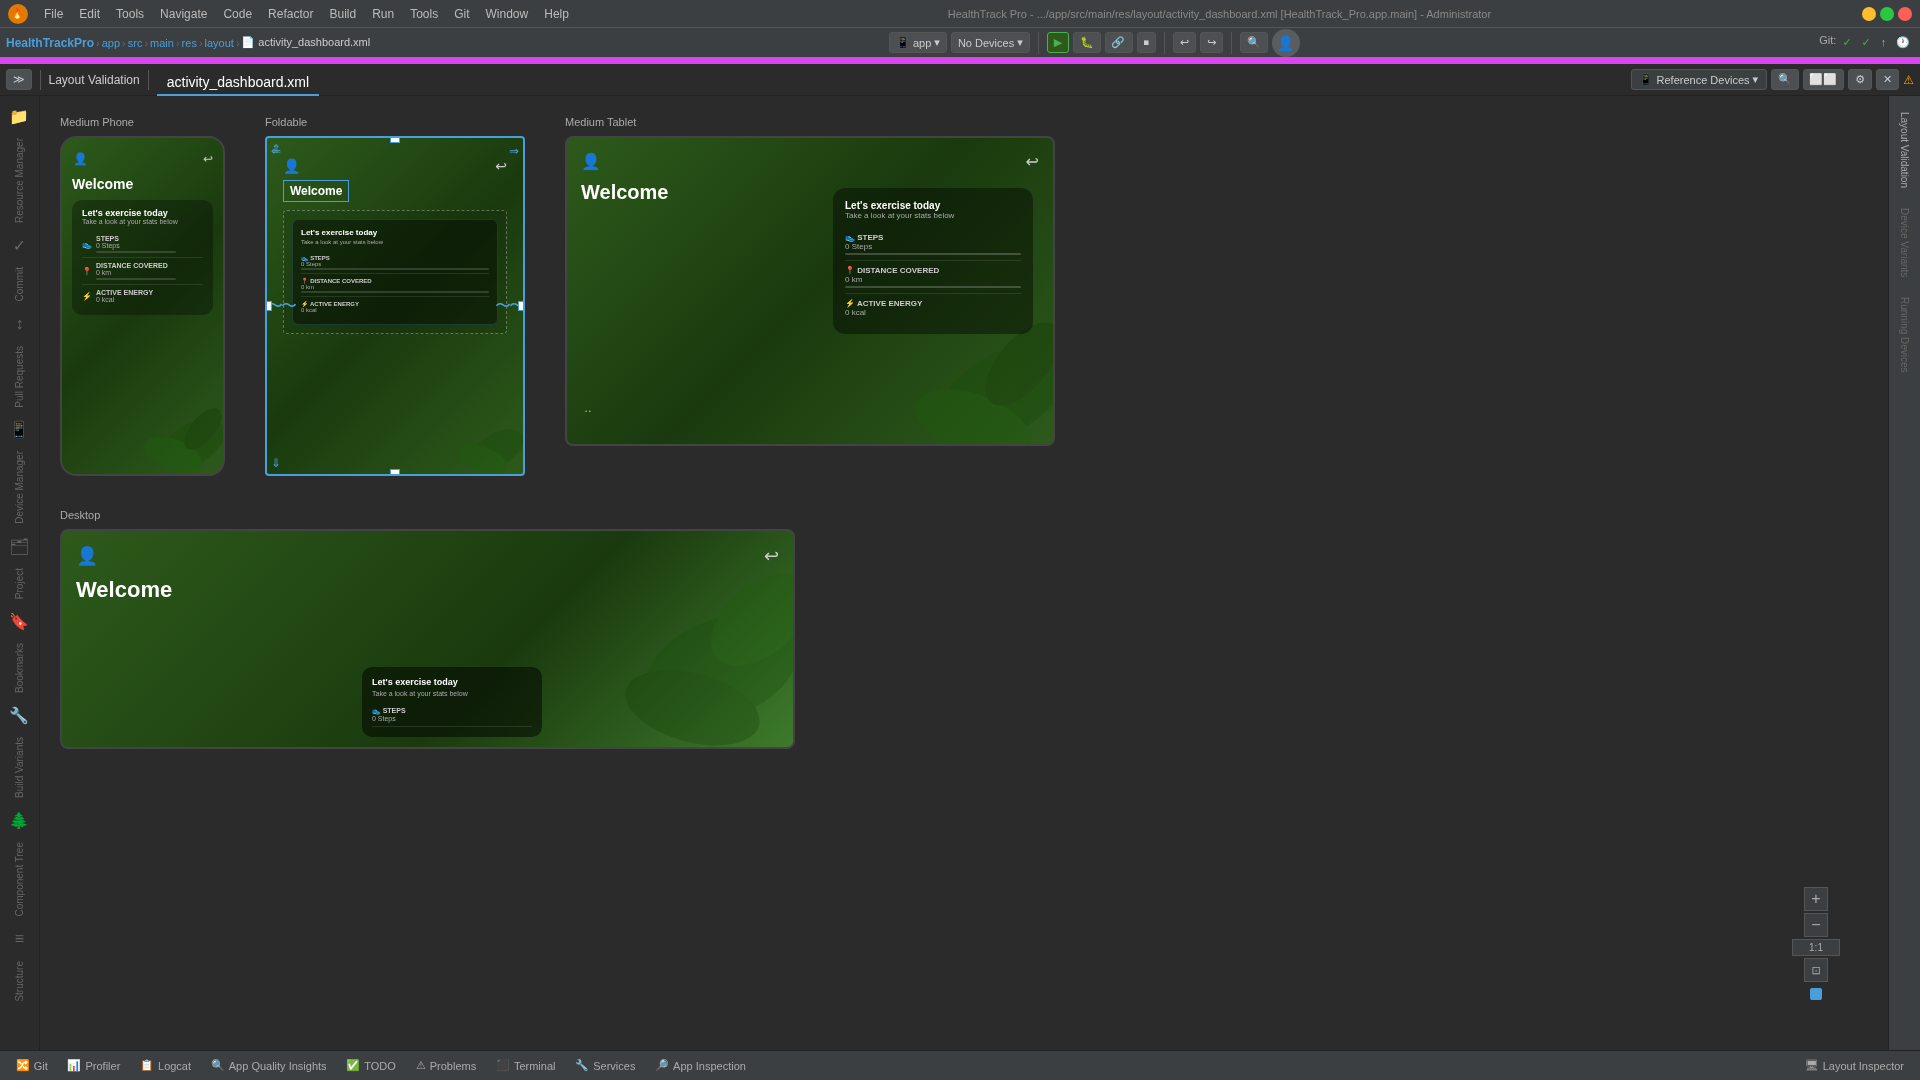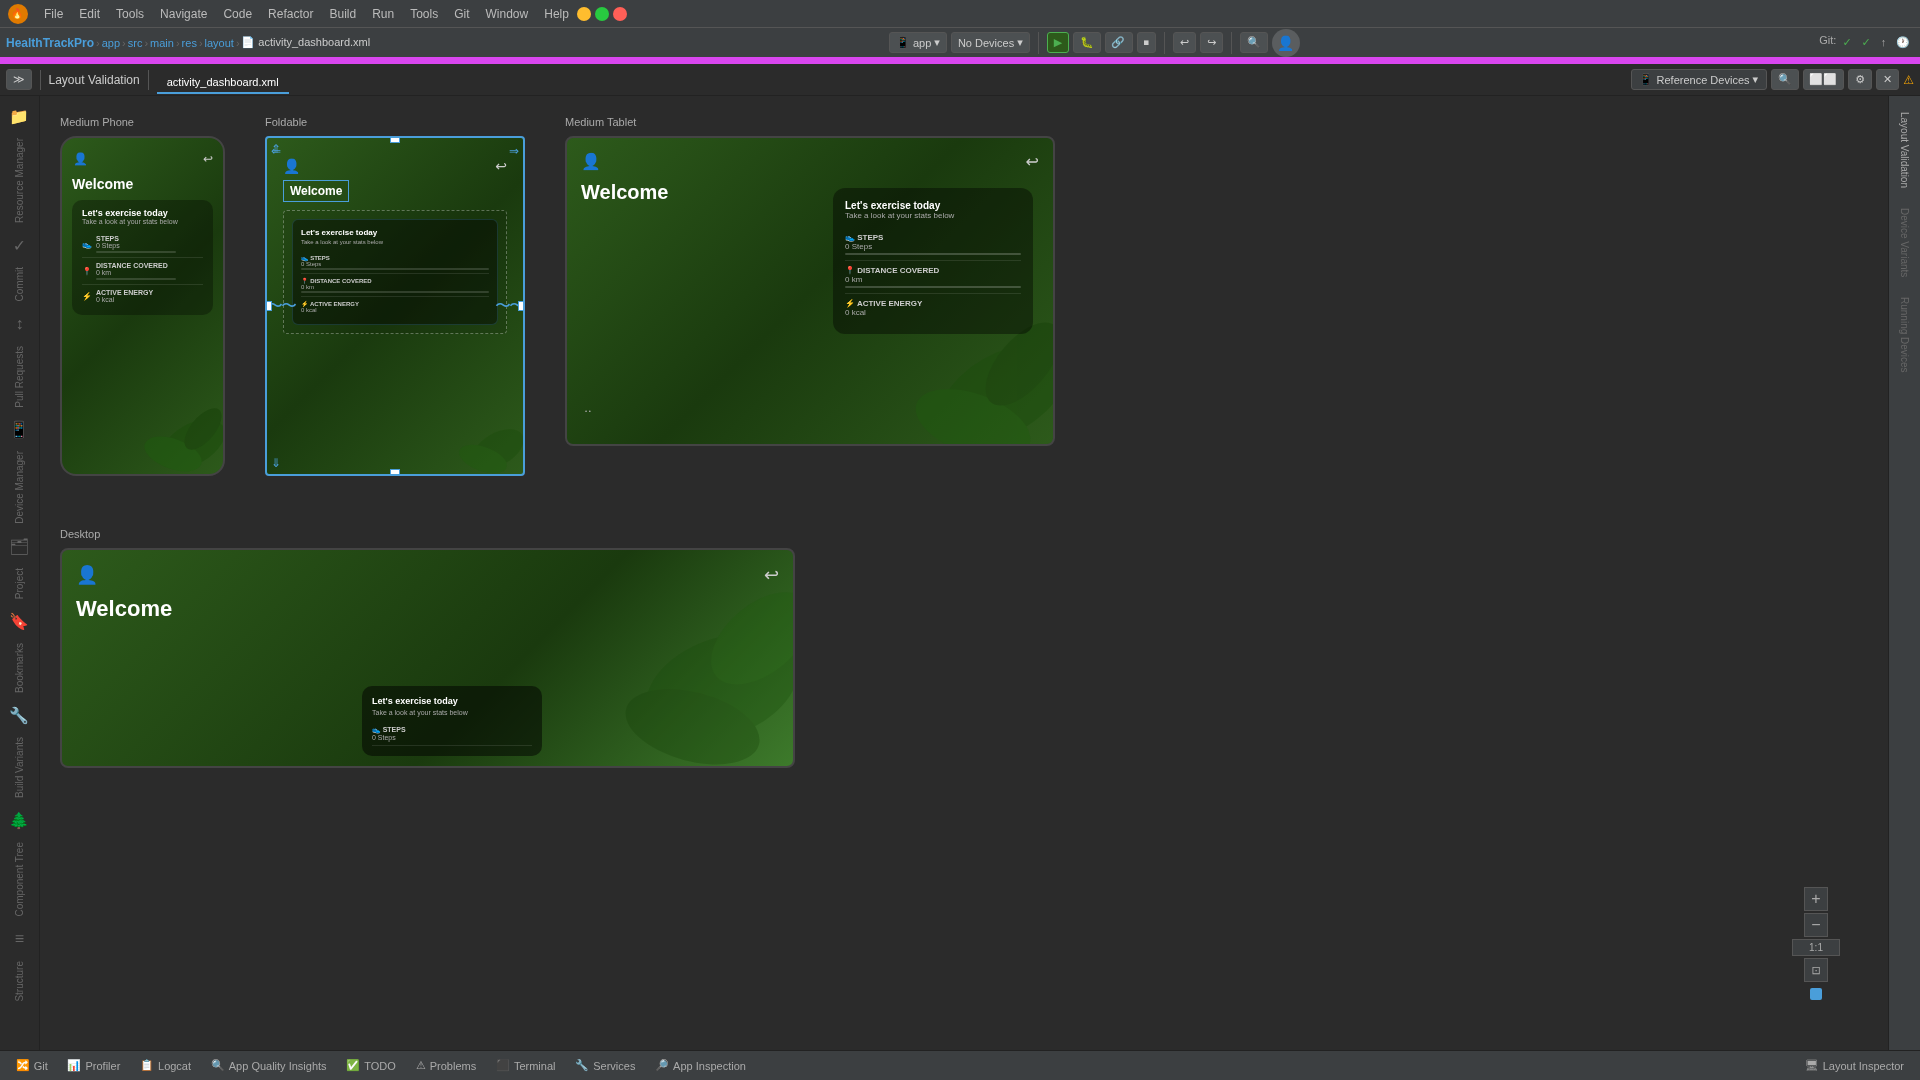--- a/index.html
+++ b/index.html
@@ -22,38 +22,38 @@
     .toolbar-separator { width: 1px; height: 22px; background: #555; margin: 0 4px; }
     .toolbar-spacer { flex: 1; }
     .project-name { color: #4a9eda; font-weight: bold; font-size: 12px; }
     .breadcrumb { display: flex; align-items: center; gap: 2px; font-size: 11px; }
     .breadcrumb-sep { color: #666; }
     .breadcrumb-item { color: #4a9eda; cursor: pointer; }
     .breadcrumb-file { color: #ccc; }
 
     
     .second-toolbar { display: flex; align-items: center; background: #2b2b2b; height: 32px; padding: 0 6px; gap: 4px; border-bottom: 1px solid #222; }
-    .tab-item { padding: 4px 10px; font-size: 11px; color: #aaa; cursor: pointer; border-bottom: 2px solid transparent; margin-top: 6px; }
+    .tab-item { padding: 4px 10px; font-size: 14px; color: #aaa; cursor: pointer; border-bottom: 2px solid transparent; margin-top: 6px; }
     .tab-item.active { color: #fff; border-bottom: 2px solid #4a9eda; }
     .ref-devices-btn { display: flex; align-items: center; gap: 3px; padding: 3px 8px; background: #3c3f41; border: 1px solid #555; border-radius: 3px; color: #ccc; font-size: 11px; cursor: pointer; }
 
     
     .left-sidebar { width: 40px; background: #2b2b2b; border-right: 1px solid #222; display: flex; flex-direction: column; align-items: center; padding-top: 4px; gap: 2px; }
     .sidebar-icon { width: 32px; height: 32px; display: flex; align-items: center; justify-content: center; color: #666; font-size: 16px; cursor: pointer; border-radius: 4px; }
     .sidebar-icon.active { color: #4a9eda; }
     .sidebar-text-vertical { writing-mode: vertical-rl; transform: rotate(180deg); font-size: 10px; color: #666; padding: 4px 0; }
 
     
     .canvas-area { flex: 1; background: #2b2b2b; overflow: auto; padding: 20px; position: relative; }
 
     
     .right-sidebar { width: 32px; background: #3c3f41; border-left: 1px solid #222; display: flex; flex-direction: column; align-items: center; padding-top: 8px; gap: 4px; }
 
     
-    .devices-row { display: flex; gap: 40px; margin-bottom: 52px; }
+    .devices-row { display: flex; gap: 40px; margin-bottom: 33px; }
     .device-section { display: flex; flex-direction: column; gap: 4px; }
     .device-label { font-size: 11px; color: #aaa; margin-bottom: 4px; }
 
     
     .phone-mockup { width: 165px; height: 340px; background: linear-gradient(135deg, #2d5a1b 0%, #1a3a0e 50%, #2d5a1b 100%); border-radius: 16px; border: 2px solid #444; padding: 12px 10px; position: relative; overflow: hidden; }
     .phone-header { display: flex; align-items: center; justify-content: space-between; margin-bottom: 8px; }
     .phone-welcome { font-size: 14px; font-weight: bold; color: #fff; margin-bottom: 8px; }
     .phone-card { background: rgba(0,0,0,0.3); border-radius: 10px; padding: 8px 10px; }
     .phone-card-title { font-size: 9px; font-weight: bold; color: #fff; }
     .phone-card-subtitle { font-size: 7px; color: #aaa; margin-bottom: 6px; }
@@ -111,20 +111,21 @@
   <div class="menu-item">Tools</div>
   <div class="menu-item">Navigate</div>
   <div class="menu-item">Code</div>
   <div class="menu-item">Refactor</div>
   <div class="menu-item">Build</div>
   <div class="menu-item">Run</div>
   <div class="menu-item">Tools</div>
   <div class="menu-item">Git</div>
   <div class="menu-item">Window</div>
   <div class="menu-item">Help</div>
+  <div class="window-title">HealthTrack Pro - .../app/src/main/res/layout/activity_dashboard.xml [HealthTrack_Pro.app.main] - Administrator</div>
   <div class="win-controls">
     <div class="win-btn min"></div>
     <div class="win-btn max"></div>
     <div class="win-btn close"></div>
   </div>
 </div>
 
 <div class="toolbar">
 
   <div class="breadcrumb">

